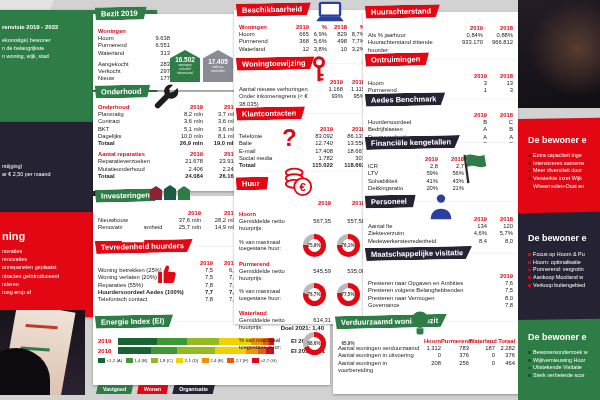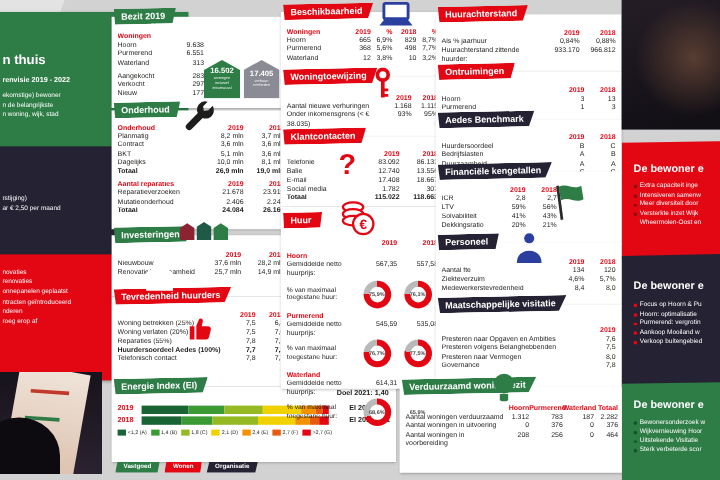--- a/index.html
+++ b/index.html
@@ -79,21 +79,20 @@
 <div class="canvas">
   <div class="corner-tab"></div>
 
   <div class="side greenbg" style="left:-62px;top:10px;height:103px">
     <span class="icon" style="right:8px;top:6px">
       <svg width="30" height="32" viewBox="0 0 32 34">
           <path d="M8 4l3 28" stroke="#fff" stroke-width="3" fill="none"></path>
           <path fill="#fff" d="M9 5c6-3 10 2 17-1l2 10c-7 3-11-2-17 1z"></path>
         </svg>
     </span>
-    <div class="side-title" style="margin-top:28px">n thuis</div>
     <div class="side-sub">renvisie 2019 - 2022</div>
     <div style="margin-top:5px">
         <div class="pline">ekomstige) bewoner</div>
         <div class="pline">n de belangrijkste</div>
         <div class="pline">n woning, wijk, stad</div>
       </div>
   </div>
 
   <div class="side darkbg" style="left:-62px;top:122px;height:81px">
     <span class="icon" style="right:10px;top:6px">
@@ -106,20 +105,21 @@
         <div class="pline">ar € 2,50 per maand</div>
       </div>
   </div>
 
   <div class="side redbg" style="left:-62px;top:212px;height:93px">
     <span class="icon" style="right:10px;top:5px">
       <svg width="28" height="28" viewBox="0 0 30 30">
           <path fill="#fff" d="M15 3l12 8v16H3V11z"></path>
         </svg>
     </span>
+    <div class="side-title" style="margin-top:12px">ning</div>
     <div style="margin-top:5px">
         <div class="pline">novaties</div>
         <div class="pline">renovaties</div>
         <div class="pline">onnepanelen geplaatst</div>
         <div class="pline">ntracten geïntroduceerd</div>
         <div class="pline">nderen</div>
         <div class="pline">roeg erop af</div>
       </div>
   </div>
 

